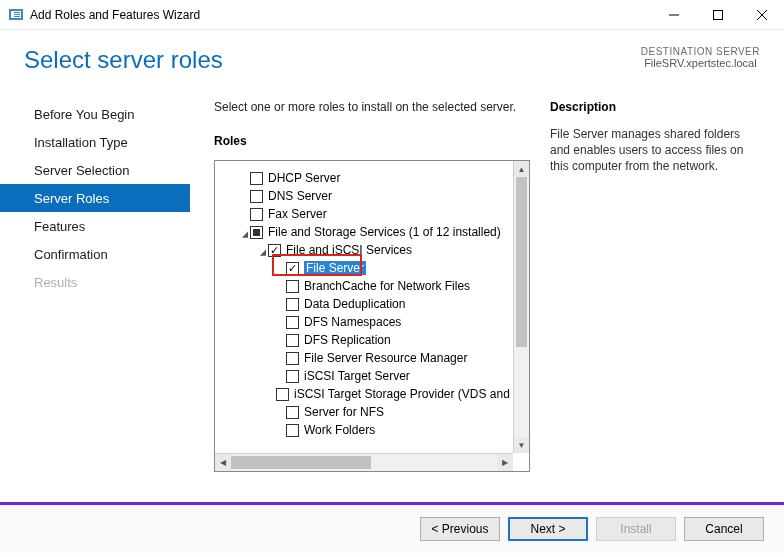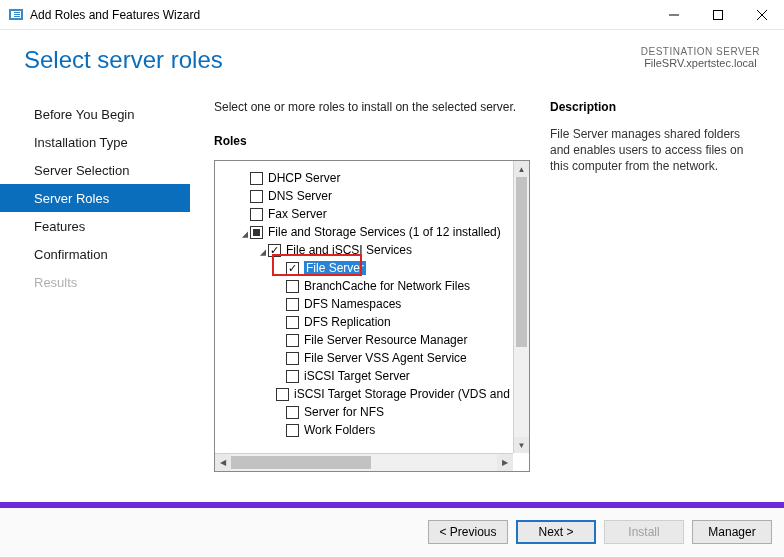--- a/index.html
+++ b/index.html
@@ -36,21 +36,21 @@
   .vscroll { position:absolute; right:0; top:0; bottom:18px; width:16px; background:#f0f0f0; border-left:1px solid #d0d0d0;}
   .vscroll .upbtn, .vscroll .dnbtn { height:16px; background:#e9e9e9; display:flex; align-items:center; justify-content:center; font-size:8px; color:#555;}
   .vscroll .dnbtn { position:absolute; bottom:0; left:0; right:0;}
   .vscroll .thumb { position:absolute; left:2px; right:2px; top:16px; height:170px; background:#c2c2c2;}
   .hscroll { position:absolute; left:0; right:16px; bottom:0; height:18px; background:#f0f0f0; border-top:1px solid #d0d0d0;}
   .hscroll .lbtn, .hscroll .rbtn { width:16px; height:100%; background:#e9e9e9; display:flex; align-items:center; justify-content:center; font-size:8px; color:#555;}
   .hscroll .rbtn { position:absolute; right:0; top:0;}
   .hscroll .thumb { position:absolute; top:2px; bottom:2px; left:16px; width:140px; background:#c2c2c2;}
   .content-right { width: 210px; }
   .content-right .desc { font-size: 12px; color:#333; line-height:1.35; }
-  .footer { border-top: 6px solid #6d28d9; padding: 12px 12px; display:flex; justify-content:flex-end; gap:8px; background:#fafafa; }
+  .footer { border-top: 3px solid #6d28d9; padding: 12px 20px; display:flex; justify-content:flex-end; gap:8px; background:#fafafa; }
   .footer button { width: 80px; height: 24px; background:#e9e9e9; border:1px solid #adadad; font-size:12px; }
   .footer button.primary { border:2px solid #1f72c4; height:24px; }
   .footer button.disabled { color:#a0a0a0; border-color:#cfcfcf; }
 </style>
 </head>
 <body>
 
 <div class="titlebar">
   <span class="icon">
     <svg viewBox="0 0 16 16">
@@ -136,36 +136,36 @@
               <span class="sel-label">File Server</span>
             </div>
             <div class="node indent3">
               <span class="expander" style="font-size: 8px;"></span>
               <span class="chk"></span>
               <span>BranchCache for Network Files</span>
             </div>
             <div class="node indent3">
               <span class="expander" style="font-size: 8px;"></span>
               <span class="chk"></span>
+              <span>Data Deduplication</span>
+            </div>
+            <div class="node indent3">
+              <span class="expander" style="font-size: 8px;"></span>
+              <span class="chk"></span>
               <span>DFS Namespaces</span>
             </div>
             <div class="node indent3">
               <span class="expander" style="font-size: 8px;"></span>
               <span class="chk"></span>
               <span>DFS Replication</span>
             </div>
             <div class="node indent3">
               <span class="expander" style="font-size: 8px;"></span>
               <span class="chk"></span>
               <span>File Server Resource Manager</span>
-            </div>
-            <div class="node indent3">
-              <span class="expander" style="font-size: 8px;"></span>
-              <span class="chk"></span>
-              <span>File Server VSS Agent Service</span>
             </div>
             <div class="node indent3">
               <span class="expander" style="font-size: 8px;"></span>
               <span class="chk"></span>
               <span>iSCSI Target Server</span>
             </div>
             <div class="node indent3">
               <span class="expander" style="font-size: 8px;"></span>
               <span class="chk"></span>
               <span>iSCSI Target Storage Provider (VDS and VSS</span>
@@ -198,14 +198,14 @@
       <h3>Description</h3>
       <div class="desc">File Server manages shared folders and enables users to access files on this computer from the network.</div>
     </div>
   </div>
 </div>
 
 <div class="footer">
   <button>&lt; Previous</button>
   <button class="primary">Next &gt;</button>
   <button class="disabled">Install</button>
-  <button>Manager</button>
+  <button>Cancel</button>
 </div>
 
 </body></html>

